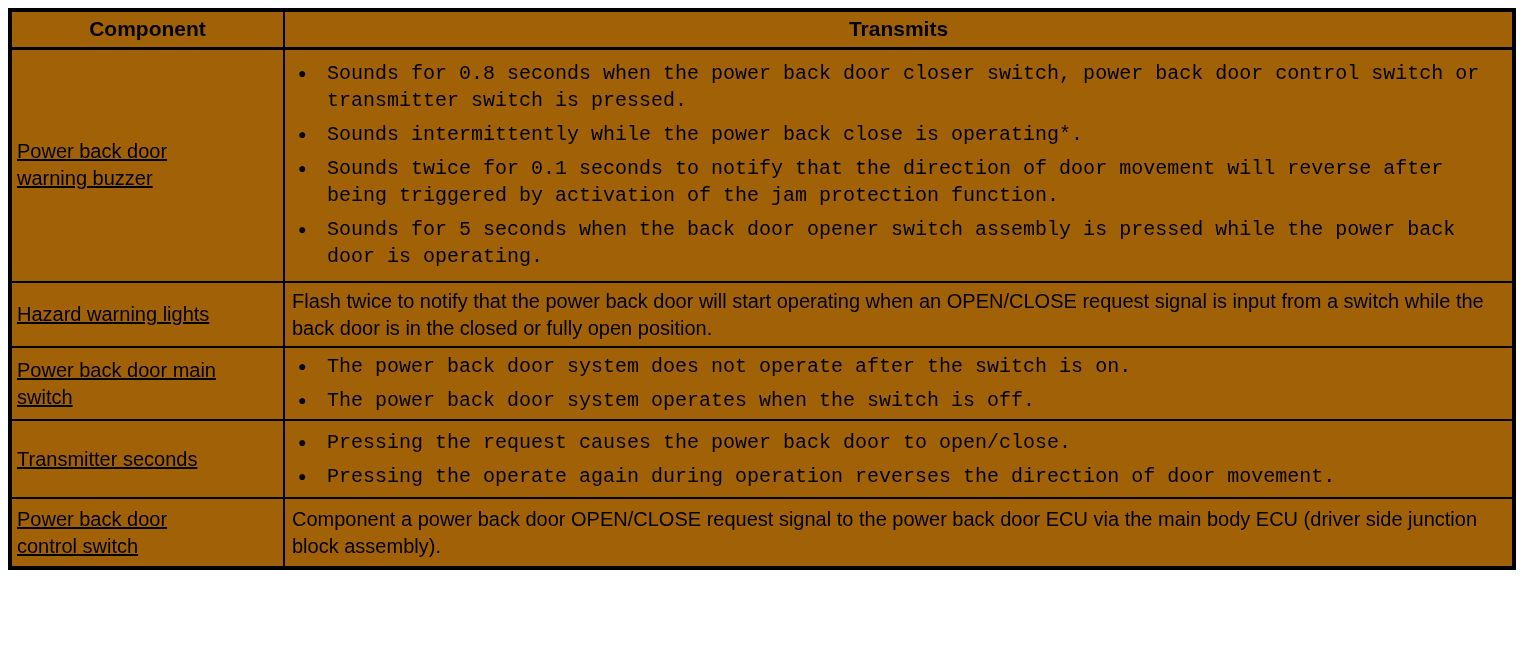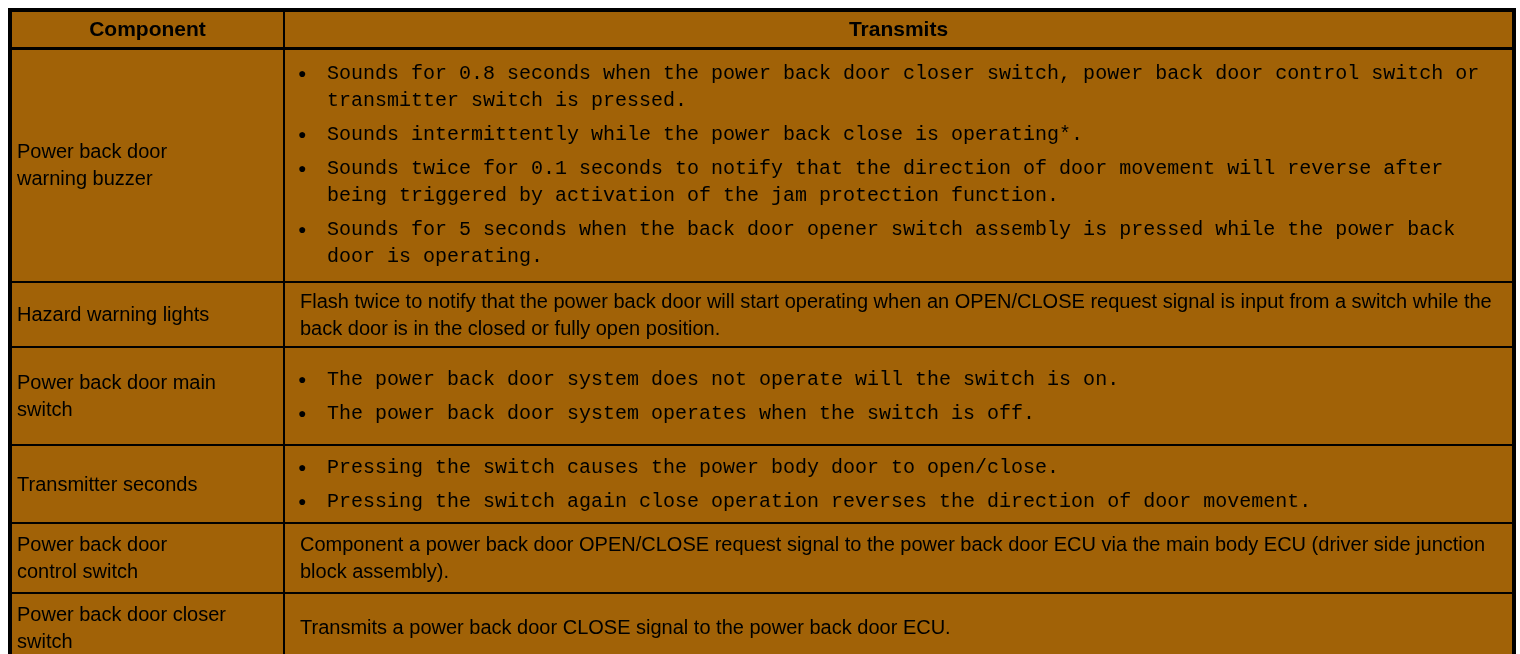--- a/index.html
+++ b/index.html
@@ -40,43 +40,44 @@
   }
   td {
     font-size: 20px;
     line-height: 27px;
     vertical-align: middle;
     padding: 4px 6px;
   }
   td.comp {
     white-space: pre-line;
     padding-left: 5px;
+    text-decoration: underline;
   }
-  td.func { padding-left: 15px; padding-right: 10px; }
+  td.func { padding-left: 7px; padding-right: 10px; }
   td.func.with-bullets { padding-left: 0; }
   .bullet {
     display: flex;
     align-items: flex-start;
   }
   .bullet + .bullet { margin-top: 7px; }
   .dot {
     flex: 0 0 42px;
     padding-left: 13px;
     font-size: 14px;
     line-height: 27px;
   }
   .btxt {
     flex: 1 1 auto;
     line-height: 27px;
     font-family: Liberation Mono, monospace;
   }
   tr.hdr  { height: 38px; }
   tr.row1 { height: 234px; }
   tr.row2 { height: 65px; }
-  tr.row3 { height: 98px; margin-top: 44px; }
+  tr.row3 { height: 73px; margin-top: 44px; }
   tr.row4 { height: 78px; }
   tr.row5 { height: 70px; }
   tr.row6 { height: 70px; }
 </style>
 </head>
 <body>
 
 <div class="page">
   <table class="spec">
     <colgroup>
@@ -118,50 +119,45 @@
         <td class="comp">Hazard warning lights</td>
         <td class="func">Flash twice to notify that the power back door will start operating when an OPEN/CLOSE request signal is input from a switch while the back door is in the closed or fully open position.</td>
       </tr>
 
       <tr class="row3">
         <td class="comp">Power back door main
 switch</td>
         <td class="func with-bullets">
           <div class="bullet">
             <span class="dot">●</span>
-            <span class="btxt">The power back door system does not operate will the switch is on.</span>
+            <span class="btxt">The power back door system does not operate after the switch is on.</span>
           </div>
           <div class="bullet">
             <span class="dot">●</span>
             <span class="btxt">The power back door system operates when the switch is off.</span>
           </div>
         </td>
       </tr>
 
       <tr class="row4">
         <td class="comp">Transmitter seconds</td>
         <td class="func with-bullets">
           <div class="bullet">
             <span class="dot">●</span>
-            <span class="btxt">Pressing the switch causes the power body door to open/close.</span>
+            <span class="btxt">Pressing the request causes the power back door to open/close.</span>
           </div>
           <div class="bullet">
             <span class="dot">●</span>
-            <span class="btxt">Pressing the switch again close operation reverses the direction of door movement.</span>
+            <span class="btxt">Pressing the operate again during operation reverses the direction of door movement.</span>
           </div>
         </td>
       </tr>
 
       <tr class="row5">
         <td class="comp">Power back door
 control switch</td>
         <td class="func">Component a power back door OPEN/CLOSE request signal to the power back door ECU via the main body ECU (driver side junction block assembly).</td>
       </tr>
 
-      <tr class="row6">
-        <td class="comp">Power back door closer
-switch</td>
-        <td class="func">Transmits a power back door CLOSE signal to the power back door ECU.</td>
-      </tr>
 
     </tbody>
   </table>
 </div>
 
 </body></html>

